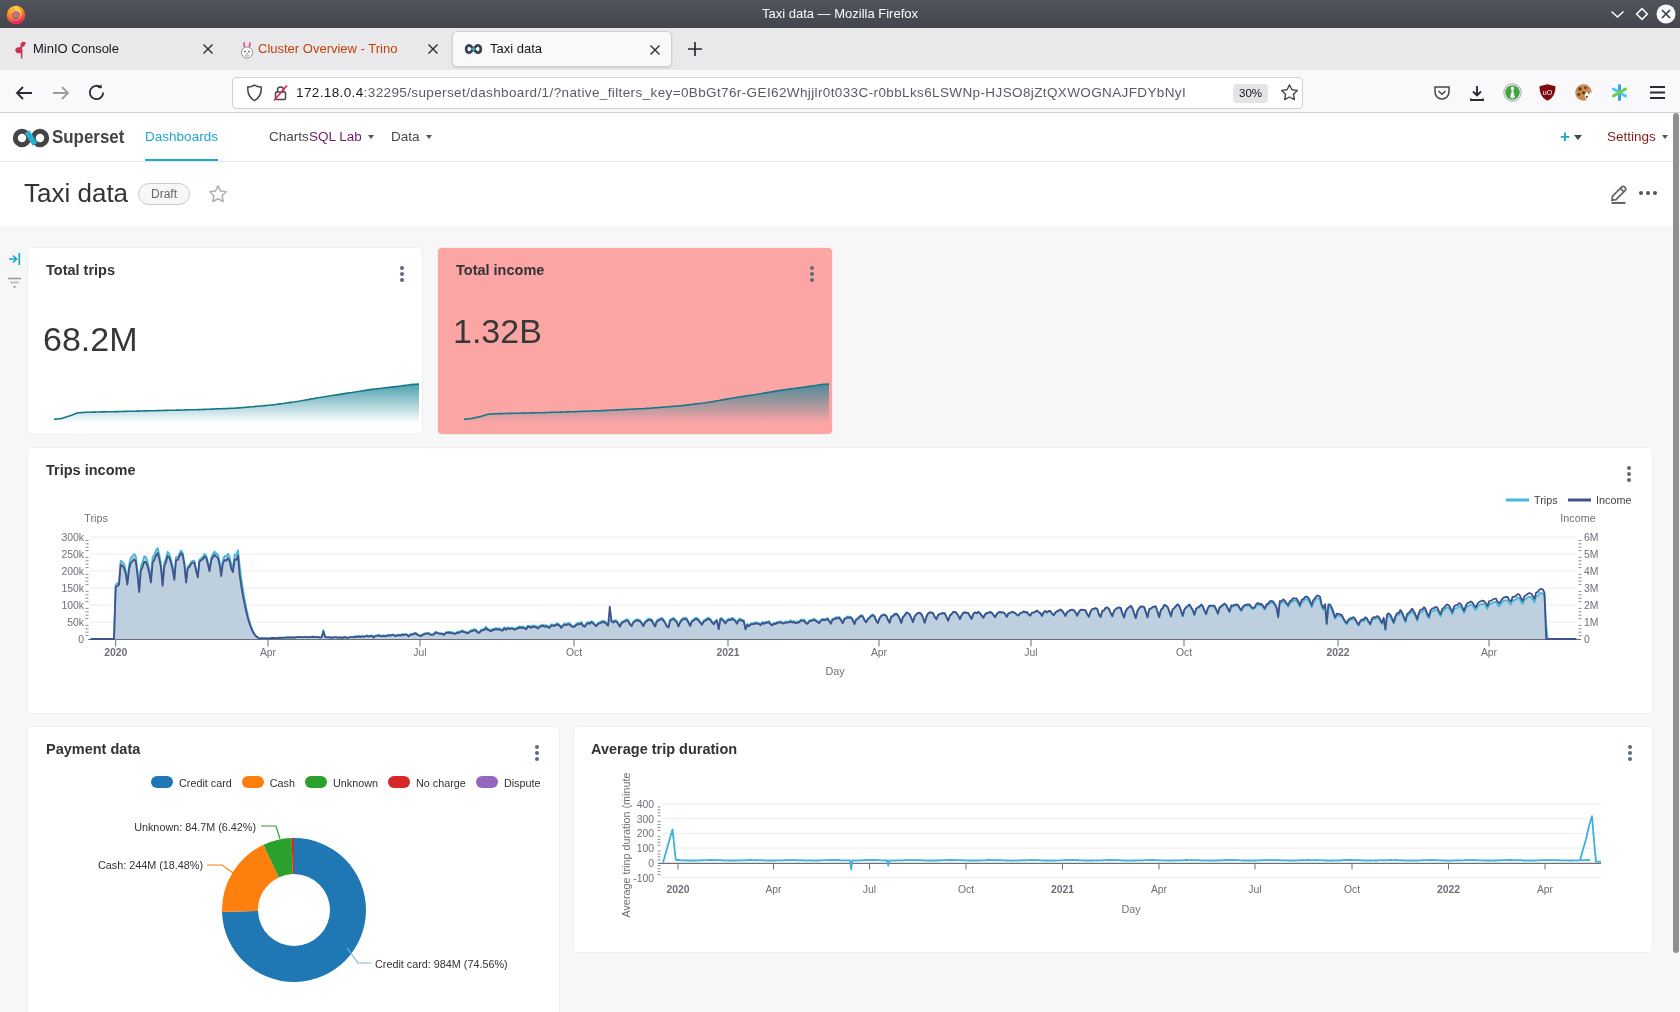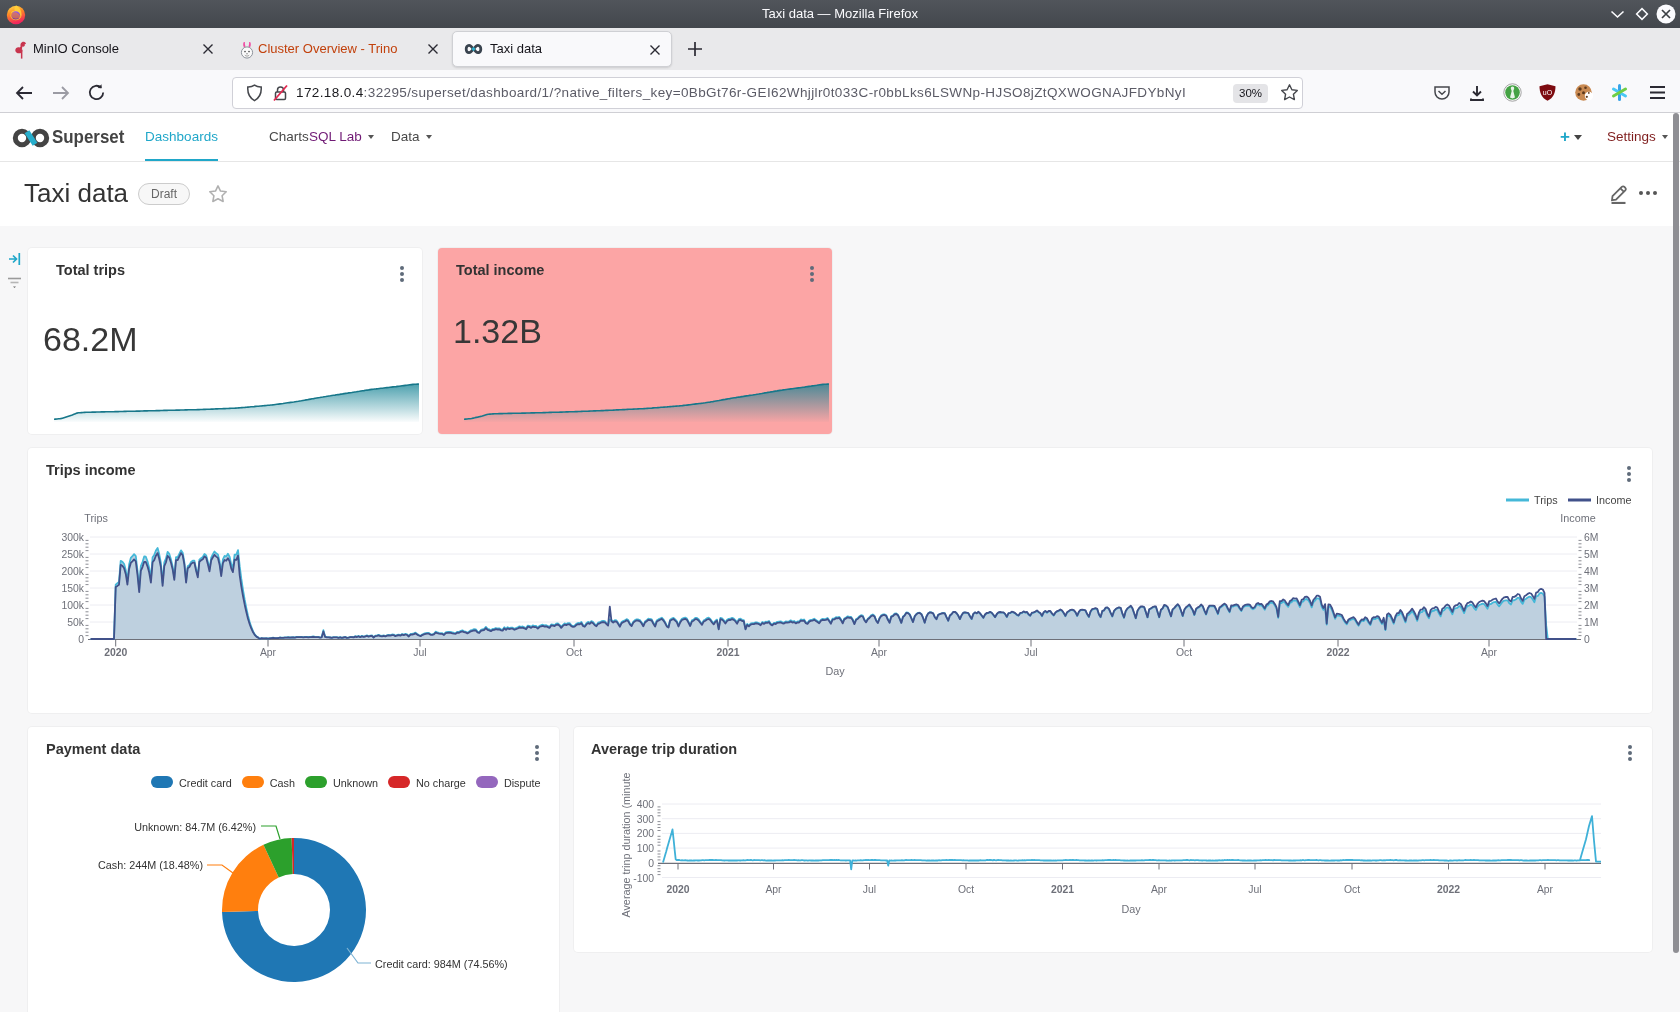--- a/index.html
+++ b/index.html
@@ -201,21 +201,21 @@
     <path d="M1,7 H8 M5,3.5 L8.5,7 L5,10.5" stroke="#20a7c9" stroke-width="1.7" fill="none"></path>
     <path d="M11.3,1 V13" stroke="#20a7c9" stroke-width="1.7"></path>
   </svg>
 <svg class="abs" style="left:7px;top:277px" width="15" height="12" viewBox="0 0 15 12">
     <path d="M1,1.5 H14" stroke="#9a9a9a" stroke-width="1.6"></path>
     <path d="M3.5,5.5 H11.5" stroke="#b5b5b5" stroke-width="1.6"></path>
     <path d="M6,9.5 L7.5,11 L9,9.5 Z" fill="#6a6a6a"></path>
   </svg>
 <div class="abs" style="left:1673px;top:113px;width:6px;height:840px;background:#8f8f94;border-radius:3px;"></div>
 <div class="abs" style="left:28px;top:248px;width:394px;height:186px;background:#fff;border-radius:4px;box-shadow:0 0 0 1px rgba(0,0,0,0.03);">
-  <div class="cardtitle abs" style="left:28px;top:14px;">Total trips</div>
+  <div class="cardtitle abs" style="left:18px;top:14px;">Total trips</div>
   <div class="kebab abs" style="left:371px;top:16px;width:6px;">
       <span></span>
       <span></span>
       <span></span>
     </div>
   <div class="abs" style="left:15px;top:72px;font-size:34px;color:#373737;">68.2M</div>
   <svg class="abs" style="left:26px;top:134px" width="365" height="40" viewBox="0 0 365 40">
     <defs>
         <linearGradient id="sg28" x1="0" y1="0" x2="0" y2="1">
       <stop offset="0" stop-color="#128193" stop-opacity="0.75"></stop>

